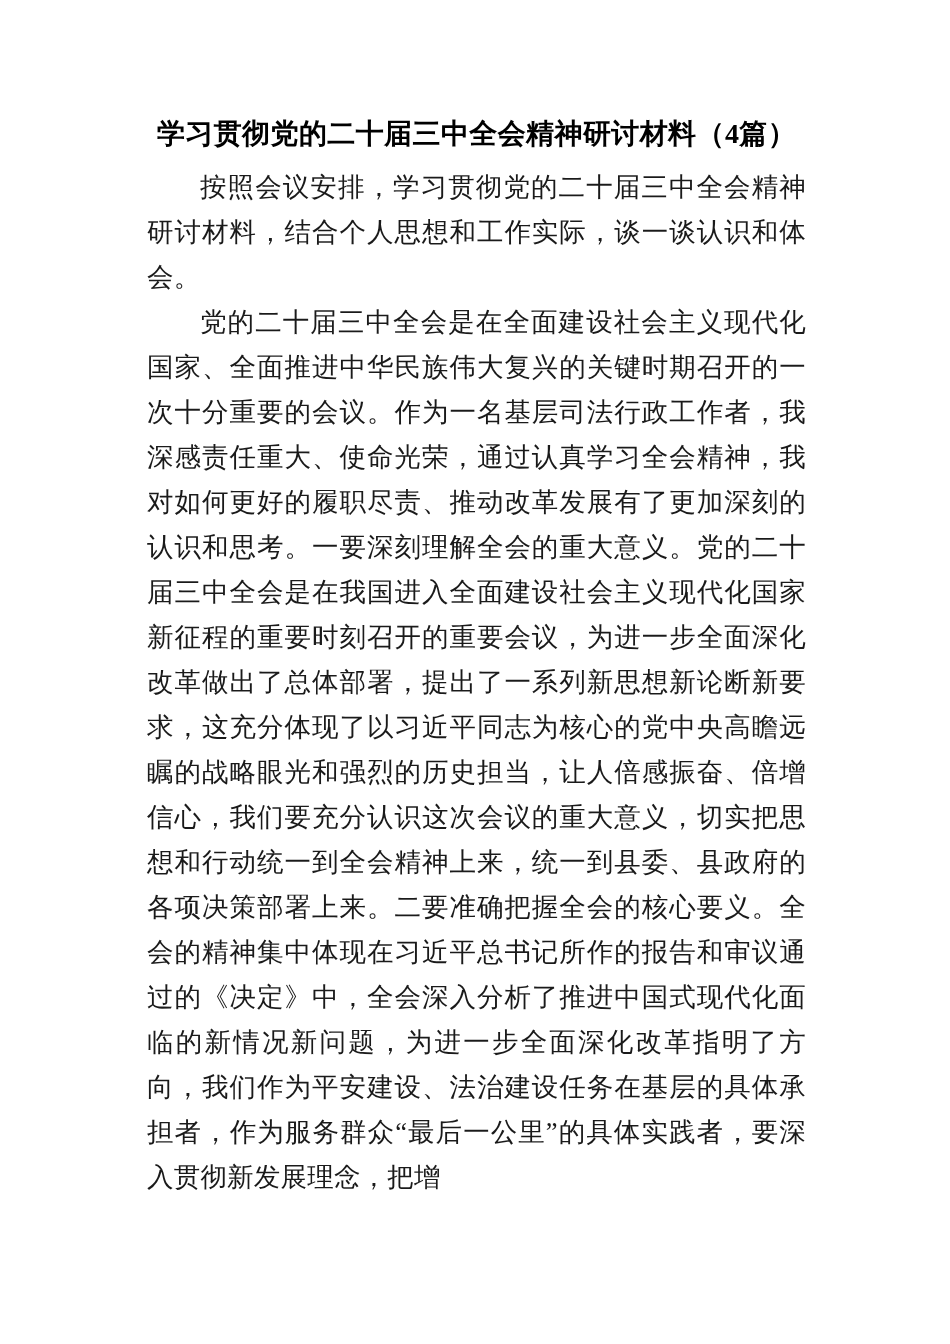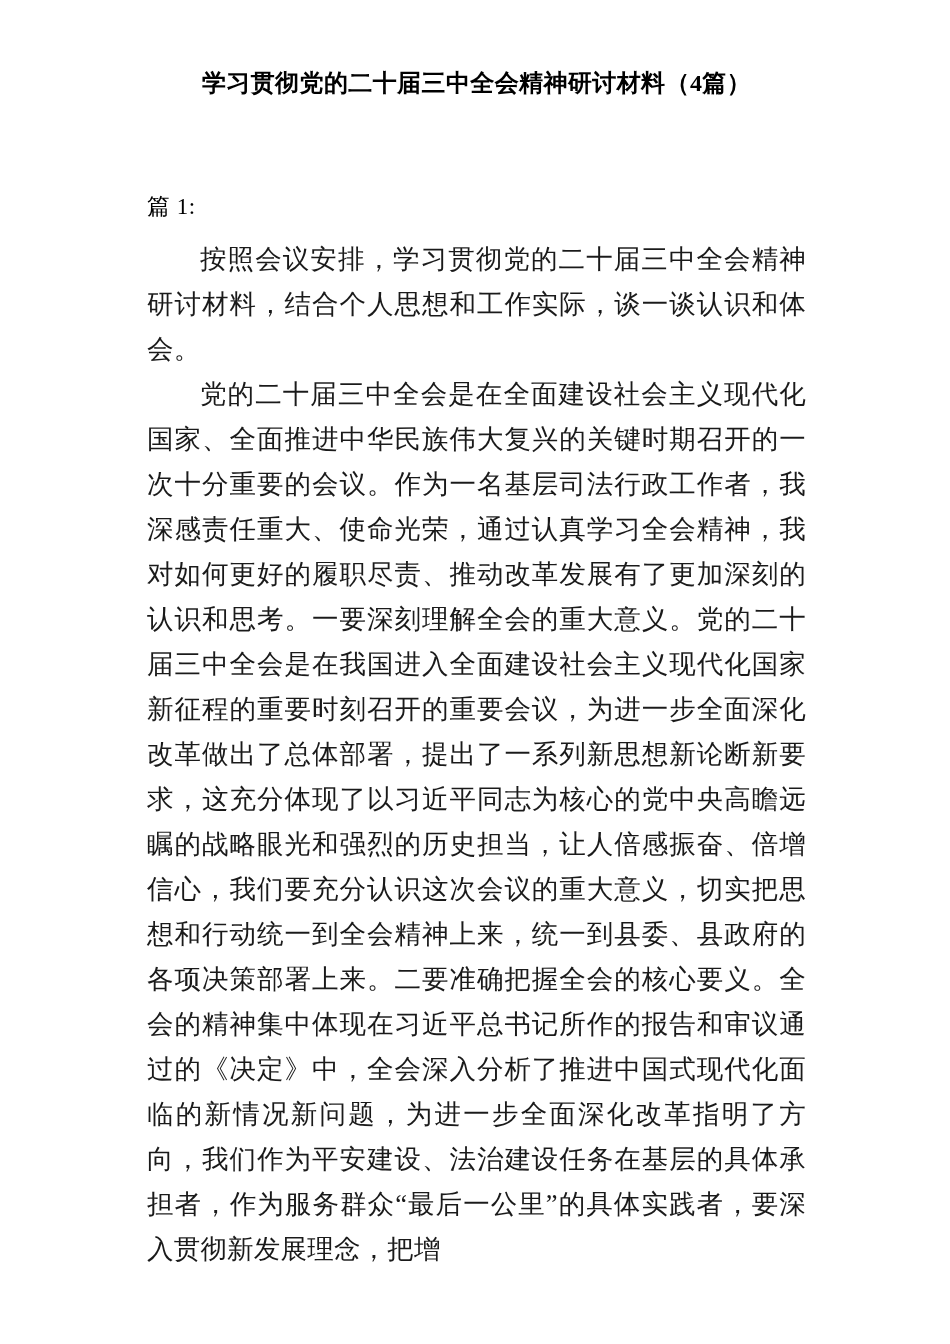--- a/index.html
+++ b/index.html
@@ -23,26 +23,26 @@
     position: absolute;
     left: 147px;
     top: 0;
     width: 659px;
   }
 
   
   .doc-title {
     font-family: "Liberation Serif", "DejaVu Serif", serif;
     font-weight: bold;
-    font-size: 24px;
+    font-size: 28px;
     line-height: 34px;
     text-align: center;
     color: #000000;
     margin: 0;
-    padding-top: 66px;
+    padding-top: 117px;
     letter-spacing: 0.4px;
     white-space: nowrap;
   }
 
   
   .section-label {
     font-family: "Liberation Serif", "DejaVu Serif", serif;
     font-size: 23px;
     line-height: 32px;
     color: #000000;
@@ -77,21 +77,20 @@
   }
 </style>
 </head>
 <body>
 
 <div class="page">
   <div class="content">
 
     <h1 class="doc-title">学习贯彻党的二十届三中全会精神研讨材料（4篇）</h1>
 
-    <p class="section-label">篇 1:</p>
 
     <div class="body-block">
       <p class="para">按照会议安排，学习贯彻党的二十届三中全会精神研讨材料，结合个人思想和工作实际，谈一谈认识和体会。</p>
       <p class="para">党的二十届三中全会是在全面建设社会主义现代化国家、全面推进中华民族伟大复兴的关键时期召开的一次十分重要的会议。作为一名基层司法行政工作者，我深感责任重大、使命光荣，通过认真学习全会精神，我对如何更好的履职尽责、推动改革发展有了更加深刻的认识和思考。一要深刻理解全会的重大意义。党的二十届三中全会是在我国进入全面建设社会主义现代化国家新征程的重要时刻召开的重要会议，为进一步全面深化改革做出了总体部署，提出了一系列新思想新论断新要求，这充分体现了以习近平同志为核心的党中央高瞻远瞩的战略眼光和强烈的历史担当，让人倍感振奋、倍增信心，我们要充分认识这次会议的重大意义，切实把思想和行动统一到全会精神上来，统一到县委、县政府的各项决策部署上来。二要准确把握全会的核心要义。全会的精神集中体现在习近平总书记所作的报告和审议通过的《决定》中，全会深入分析了推进中国式现代化面临的新情况新问题，为进一步全面深化改革指明了方向，我们作为平安建设、法治建设任务在基层的具体承担者，作为服务群众“最后一公里”的具体实践者，要深入贯彻新发展理念，把增</p>
     </div>
 
   </div>
 </div>
 
 </body></html>

